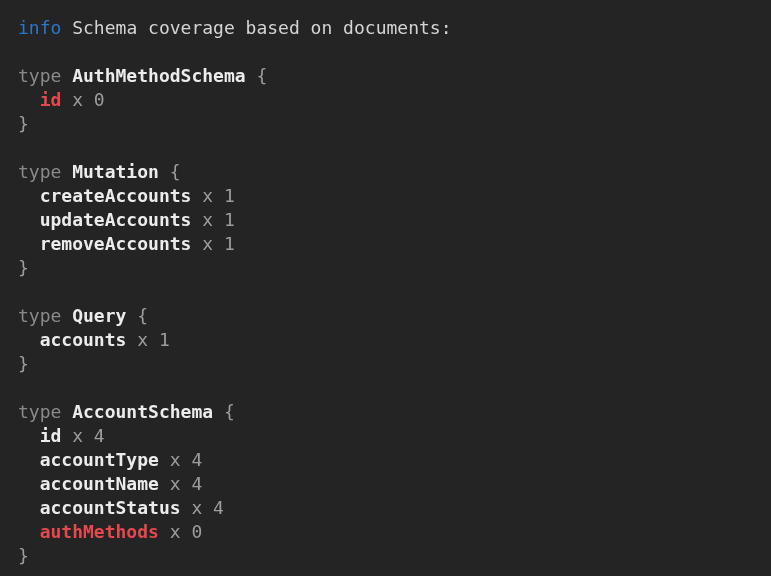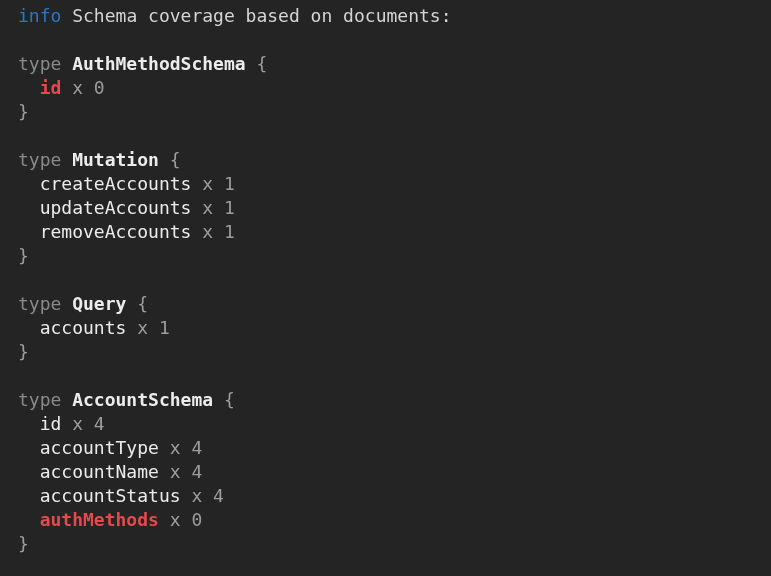--- a/index.html
+++ b/index.html
@@ -9,34 +9,34 @@
   body {
     width: 771px;
     height: 576px;
     overflow: hidden;
     background: var(--bg, #242424);
   }
   .terminal {
     box-sizing: border-box;
     width: 771px;
     height: 576px;
-    padding: 4px 12px 0 18px;
+    padding: 16px 12px 0 18px;
     font-family: "DejaVu Sans Mono", "Liberation Mono", monospace;
     font-size: 18px;
     line-height: 24px;
     white-space: pre;
   }
   .line {
     height: 24px;
   }
   .t-info            { color: var(--blue); }
   .t-text            { color: var(--text); }
   .t-kw              { color: var(--gray); }
   .t-name            { color: var(--bright); font-weight: bold; }
   .t-punct           { color: var(--dim); }
-  .t-field           { color: var(--bright); font-weight: normal; }
+  .t-field           { color: var(--bright); font-weight: bold; }
   .t-field-uncovered { color: var(--red); font-weight: bold; }
   .t-count           { color: var(--dim); }
 </style>
 </head>
 <body>
 
 <div class="terminal"><div class="line"><span class="t-info">info</span><span class="t-text"> Schema coverage based on documents:</span></div><div class="line"></div><div class="line"><span class="t-kw">type </span><span class="t-name">AuthMethodSchema</span><span class="t-punct"> {</span></div><div class="line"><span class="t-field-uncovered">  id</span><span class="t-count"> x 0</span></div><div class="line"><span class="t-punct">}</span></div><div class="line"></div><div class="line"><span class="t-kw">type </span><span class="t-name">Mutation</span><span class="t-punct"> {</span></div><div class="line"><span class="t-field">  createAccounts</span><span class="t-count"> x 1</span></div><div class="line"><span class="t-field">  updateAccounts</span><span class="t-count"> x 1</span></div><div class="line"><span class="t-field">  removeAccounts</span><span class="t-count"> x 1</span></div><div class="line"><span class="t-punct">}</span></div><div class="line"></div><div class="line"><span class="t-kw">type </span><span class="t-name">Query</span><span class="t-punct"> {</span></div><div class="line"><span class="t-field">  accounts</span><span class="t-count"> x 1</span></div><div class="line"><span class="t-punct">}</span></div><div class="line"></div><div class="line"><span class="t-kw">type </span><span class="t-name">AccountSchema</span><span class="t-punct"> {</span></div><div class="line"><span class="t-field">  id</span><span class="t-count"> x 4</span></div><div class="line"><span class="t-field">  accountType</span><span class="t-count"> x 4</span></div><div class="line"><span class="t-field">  accountName</span><span class="t-count"> x 4</span></div><div class="line"><span class="t-field">  accountStatus</span><span class="t-count"> x 4</span></div><div class="line"><span class="t-field-uncovered">  authMethods</span><span class="t-count"> x 0</span></div><div class="line"><span class="t-punct">}</span></div></div>
 
 </body></html>

